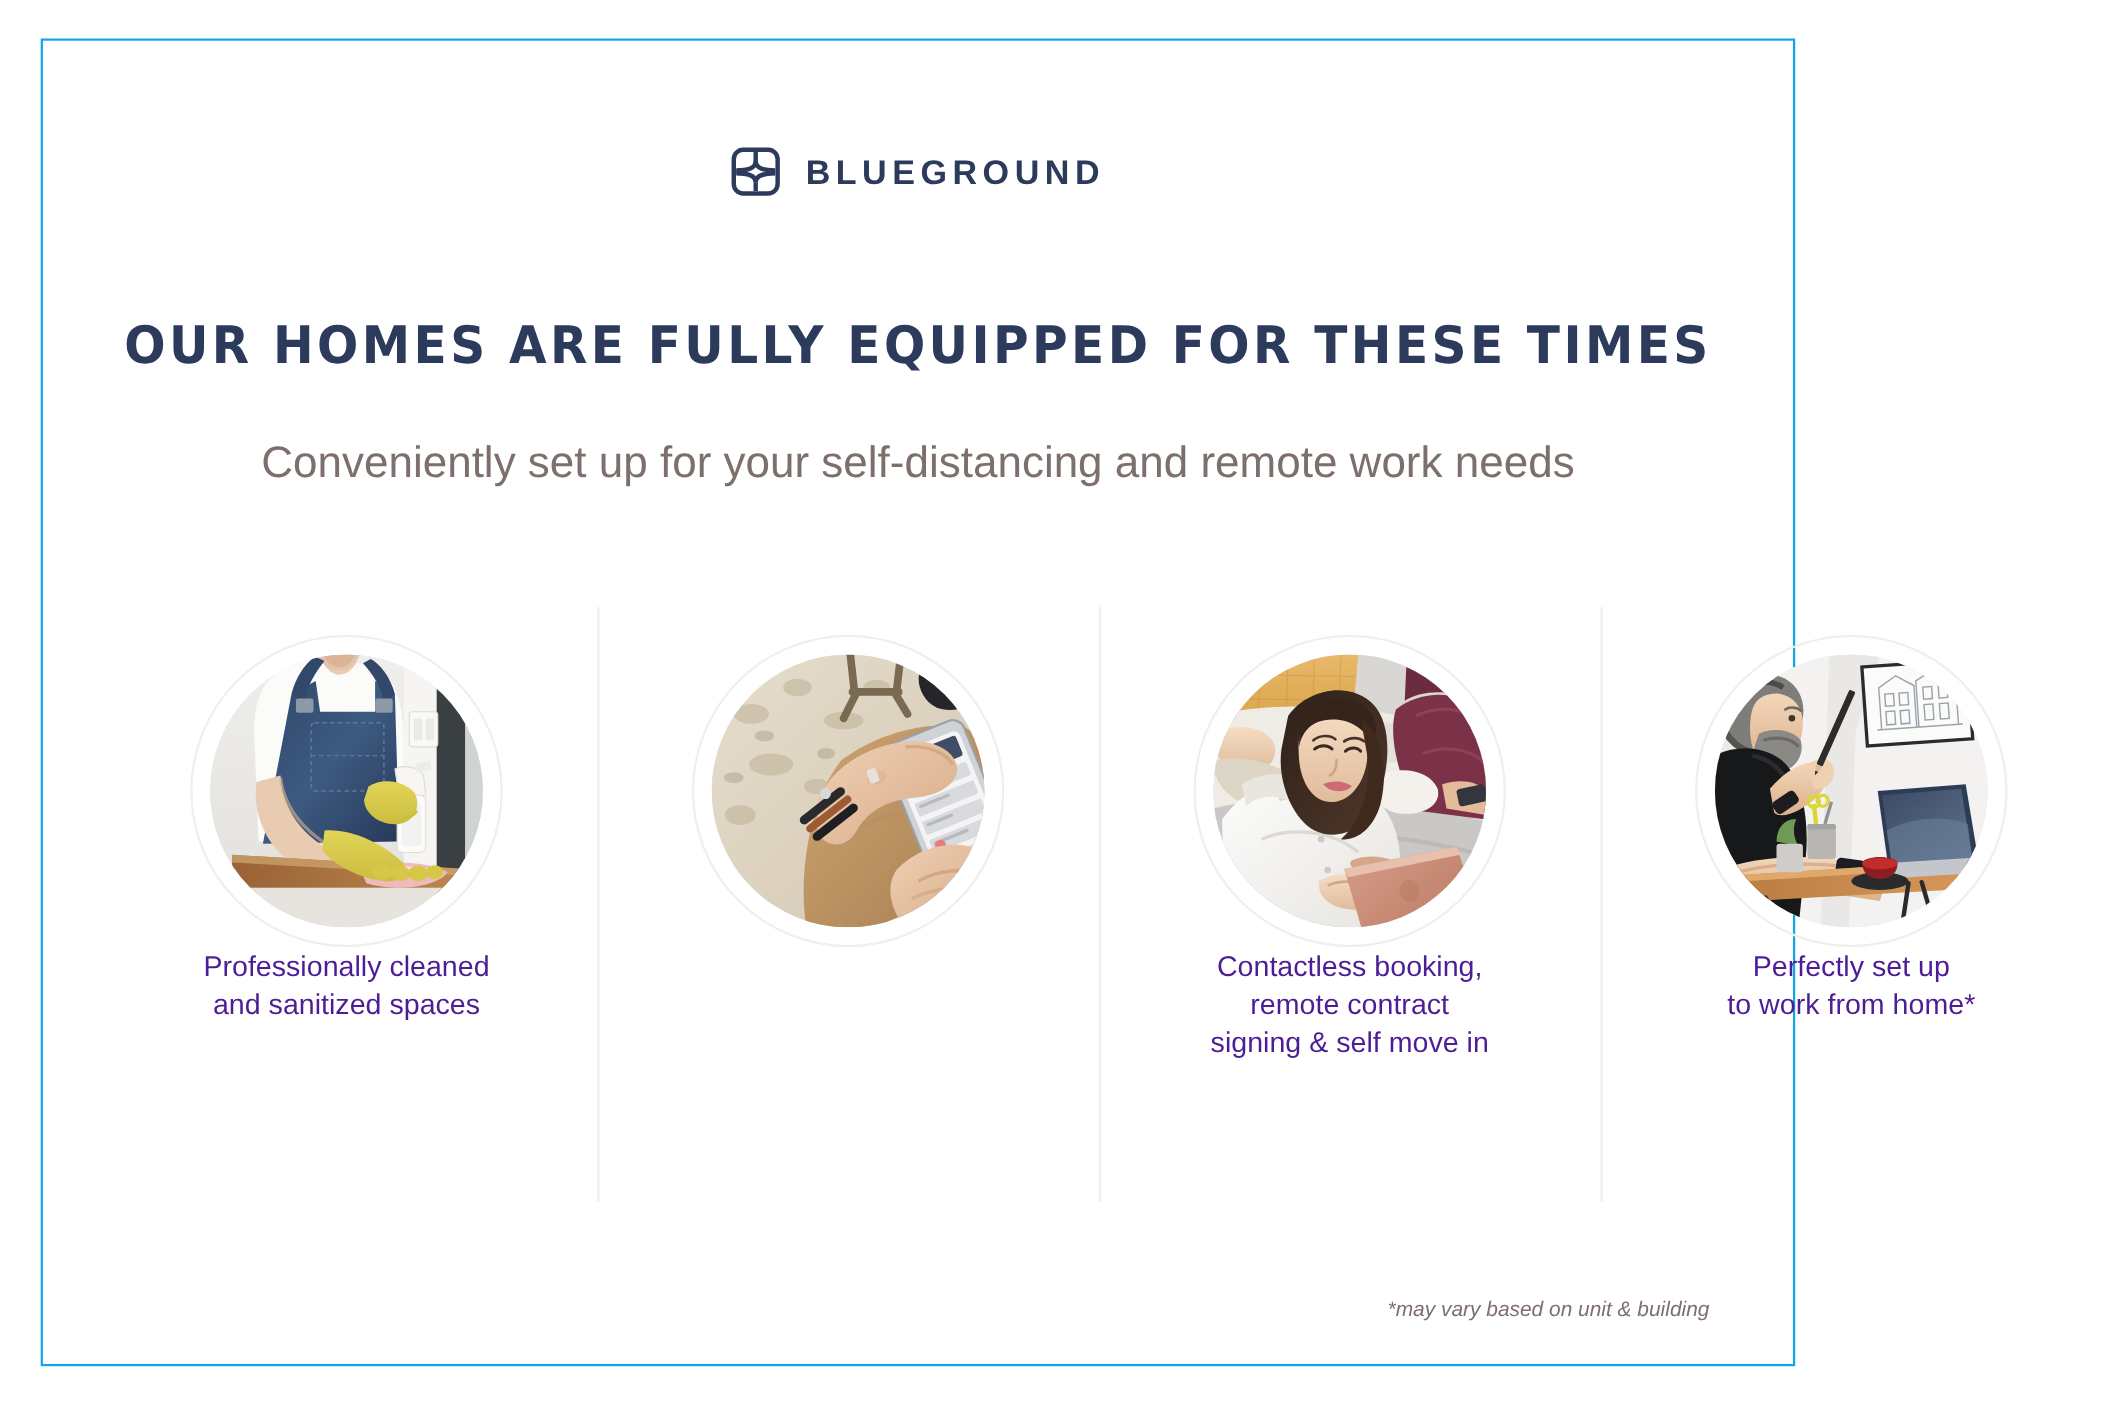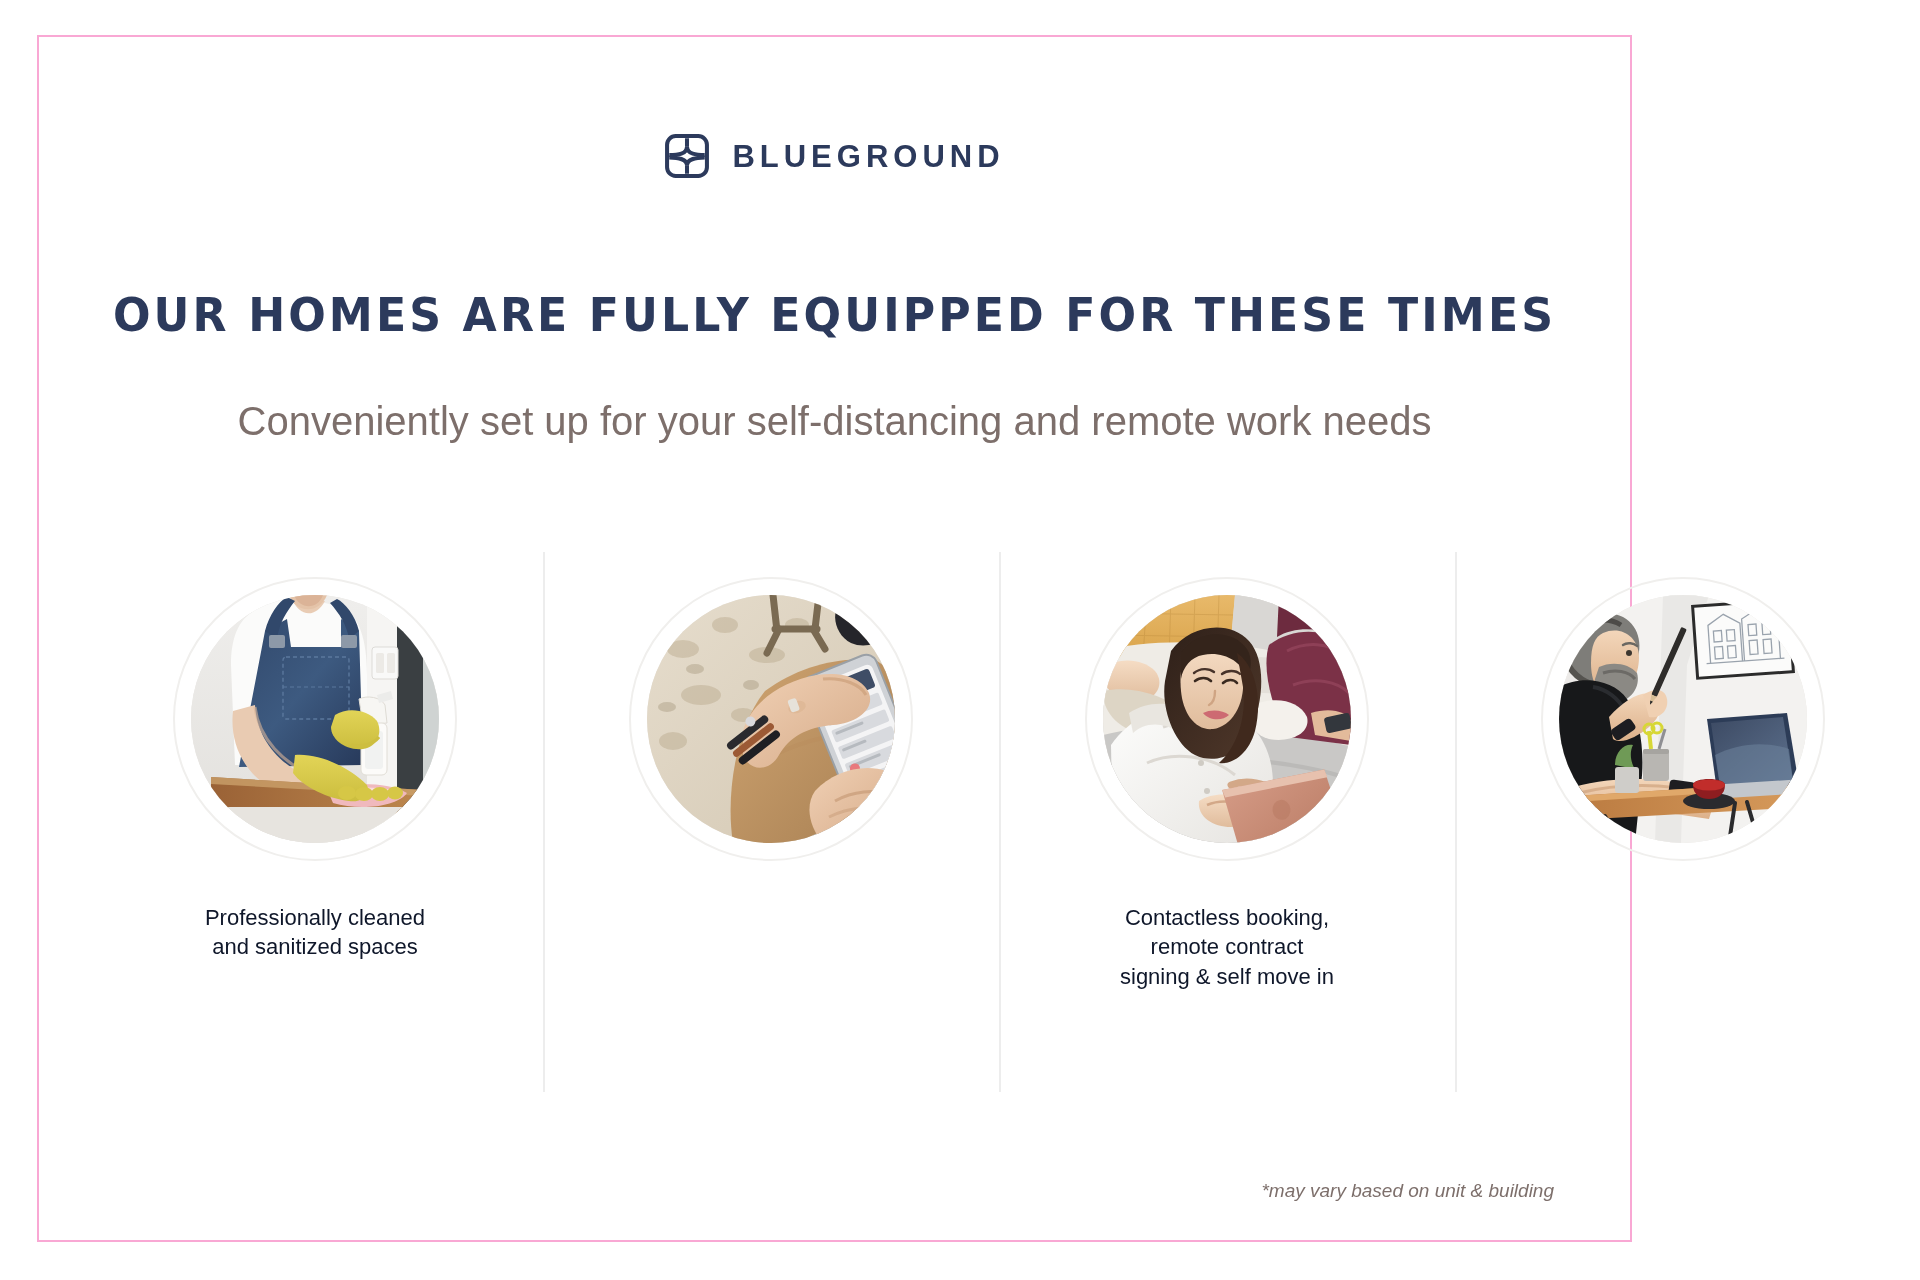--- a/index.html
+++ b/index.html
@@ -22,21 +22,21 @@
     background: #ffffff;
   }
 
   
   .frame {
     position: absolute;
     left: 37px;
     top: 35px;
     width: 1595px;
     height: 1207px;
-    border: 2px solid #f9a8d4;
+    border: 2px solid #0ea5e9;
     box-sizing: border-box;
     background: #ffffff;
   }
 
   
   .logo-row {
     position: absolute;
     left: 0;
     top: 96px;
     width: 100%;
@@ -135,26 +135,25 @@
     position: relative;
     width: 248px;
     height: 248px;
     border-radius: 50%;
     overflow: hidden;
     background: #e9e6e2;
   }
   .circle svg { display: block; width: 100%; height: 100%; }
 
   .caption {
-    margin-top: 42px;
     text-align: center;
     font-family: "Liberation Sans", sans-serif;
-    font-size: 22px;
+    font-size: 26px;
     line-height: 1.33;
-    color: #0f172a;
+    color: #4c1d95;
     white-space: pre-line;
   }
 
   
   .footnote {
     position: absolute;
     right: 76px;
     top: 1143px;
     font-family: "Liberation Sans", sans-serif;
     font-style: italic;
@@ -560,20 +559,22 @@
               <path d="M100 154 L106 134" stroke="#8f8f93" stroke-width="3"></path>
               <circle cx="90" cy="134" r="5" fill="none" stroke="#d7d736" stroke-width="3"></circle>
               <circle cx="98" cy="133" r="5" fill="none" stroke="#d7d736" stroke-width="3"></circle>
               <path d="M56 170 C56 156, 66 148, 74 150 C70 158, 72 168, 76 174 Z" fill="#6f9a56"></path>
               <rect x="56" y="172" width="24" height="26" rx="3" fill="#cfcdc9"></rect>
 
               <path d="M0 232 C18 222, 46 224, 58 236 L62 248 L0 248 Z" fill="#3a3a3d"></path>
             </svg>
           </div>
         </div>
+        <div class="caption">Perfectly set up
+to work from home*</div>
       </div>
 
     </div>
 
     <div class="footnote">*may vary based on unit &amp; building</div>
 
   </div>
 </div>
 
 </body></html>

